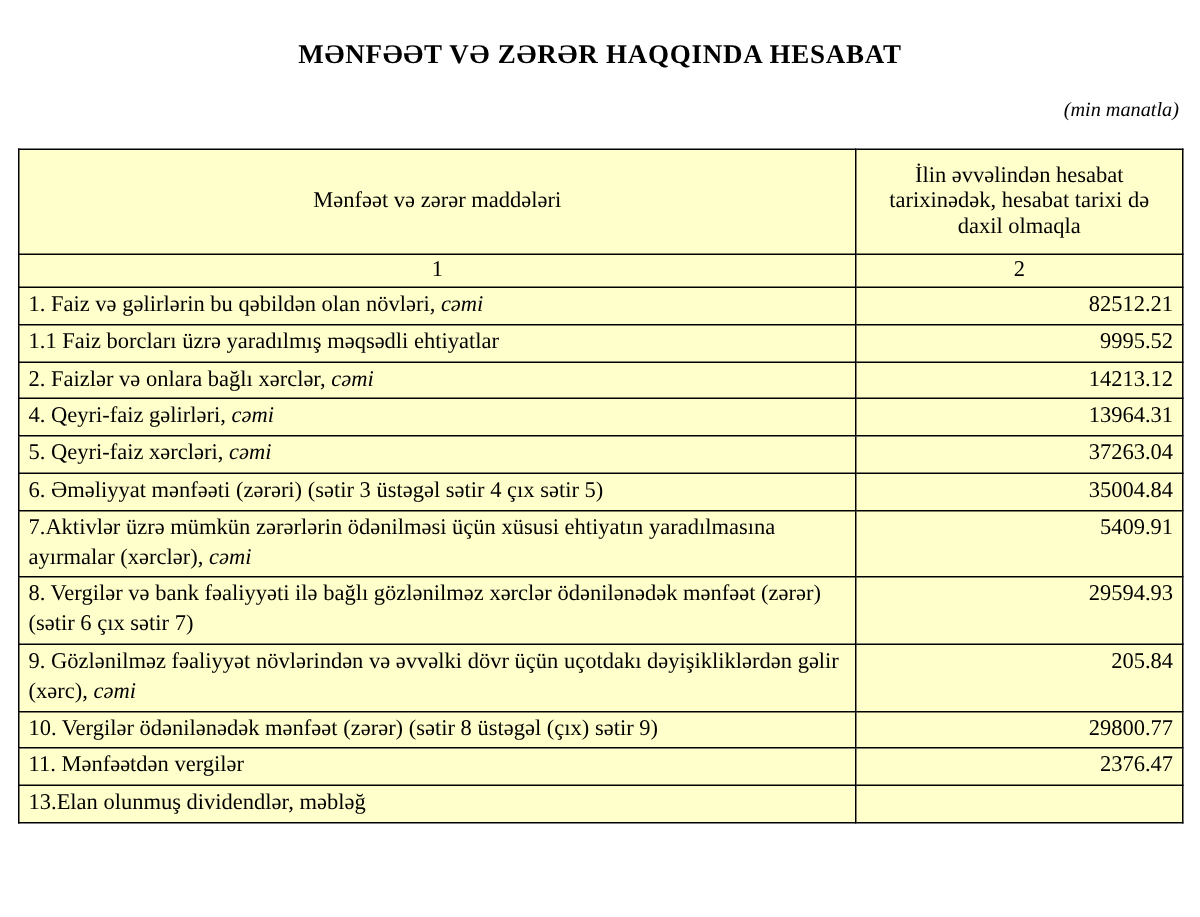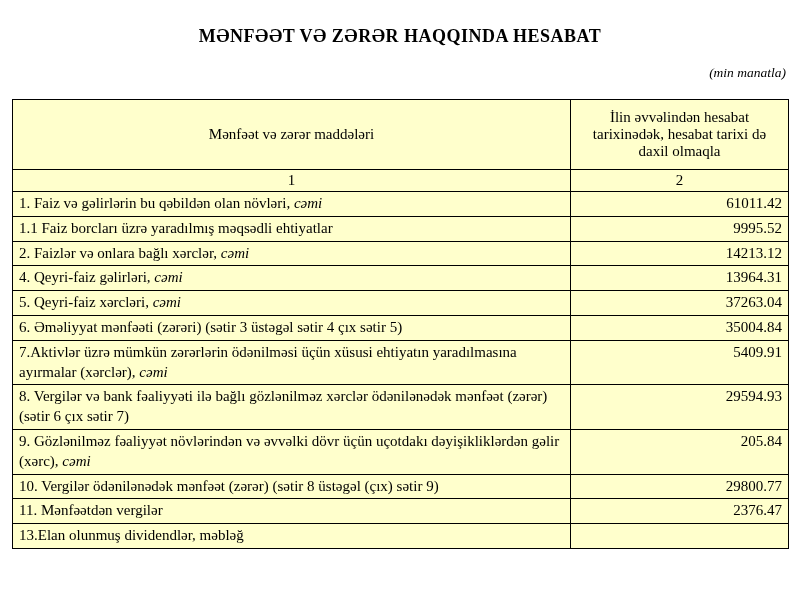--- a/index.html
+++ b/index.html
@@ -95,21 +95,21 @@
         <th class="head-period">İlin əvvəlindən hesabat tarixinədək, hesabat tarixi də daxil olmaqla</th>
       </tr>
       <tr>
         <th class="colnum">1</th>
         <th class="colnum">2</th>
       </tr>
     </thead>
     <tbody>
         <tr>
           <td class="lbl"><span>1. Faiz və gəlirlərin bu qəbildən olan növləri, </span><span class="it">cəmi</span></td>
-          <td class="val">61011.42</td>
+          <td class="val">82512.21</td>
         </tr>
         <tr>
           <td class="lbl"><span>1.1 Faiz borcları üzrə yaradılmış məqsədli ehtiyatlar</span></td>
           <td class="val white">9995.52</td>
         </tr>
         <tr>
           <td class="lbl"><span>2. Faizlər və onlara bağlı xərclər, </span><span class="it">cəmi</span></td>
           <td class="val">14213.12</td>
         </tr>
         <tr>

